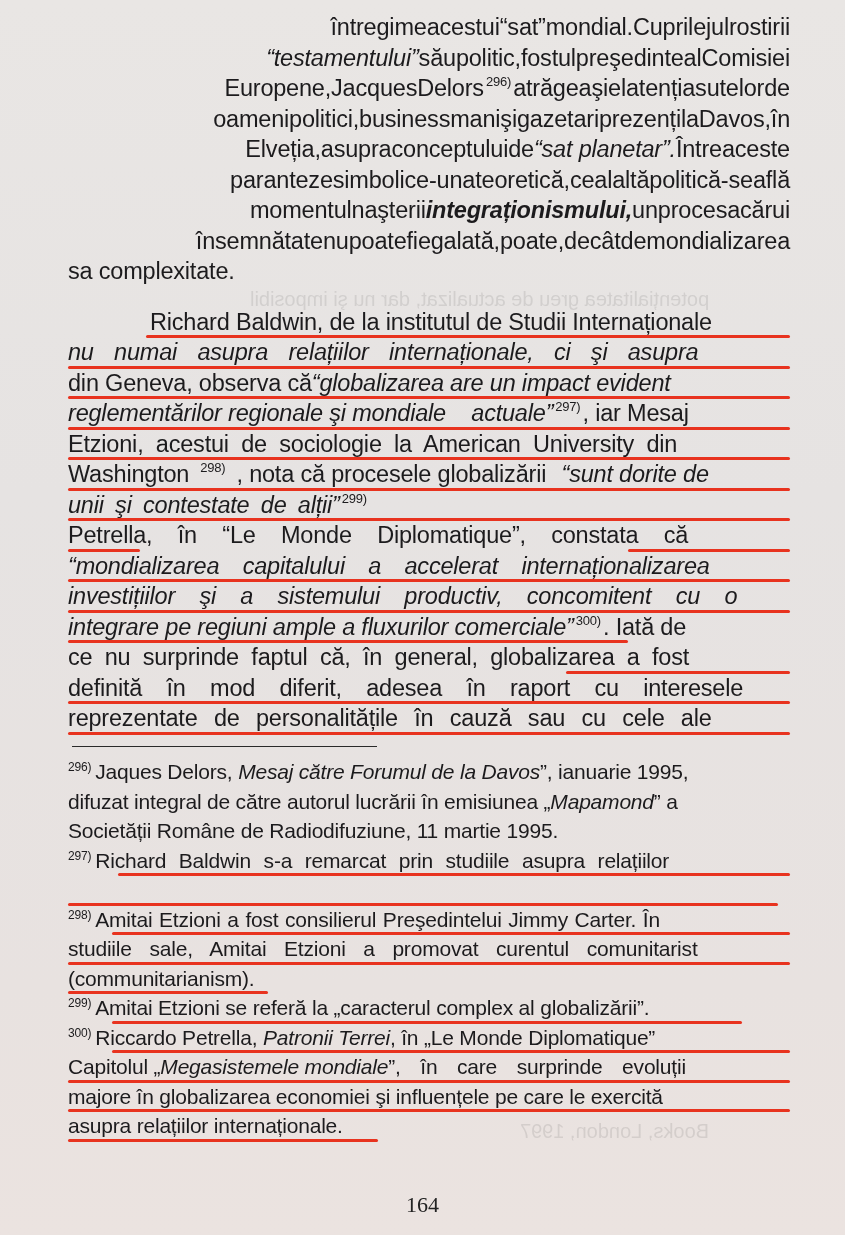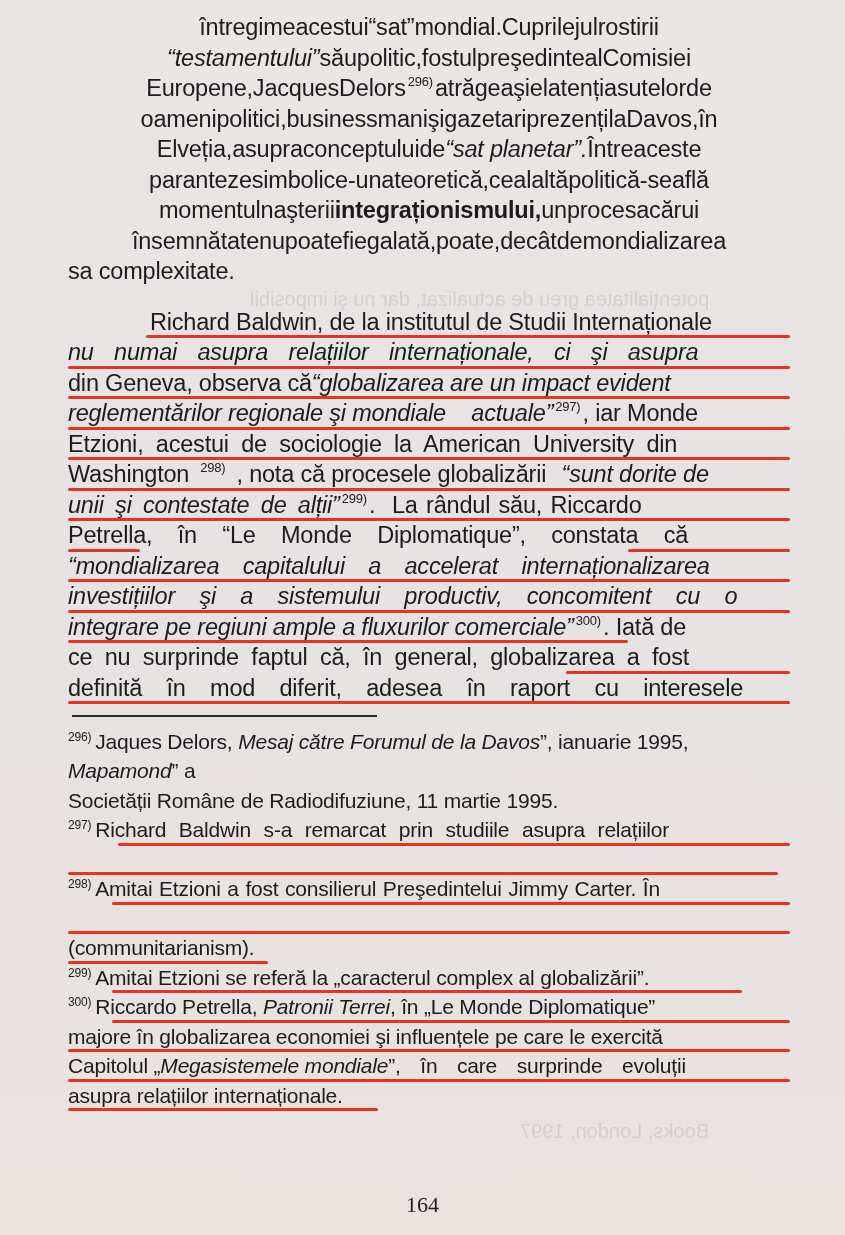--- a/index.html
+++ b/index.html
@@ -21,31 +21,31 @@
       top: 12px;
       width: 722px;
     }
     .line {
       position: relative;
       height: 30.5px;
       font-size: 23.5px;
       line-height: 30px;
       white-space: nowrap;
       display: flex;
-      justify-content: center;
+      justify-content: flex-end;
       letter-spacing: -0.2px;
     }
     .line.last {
       justify-content: flex-start;
       gap: 7px;
     }
     .line.indent { padding-left: 82px; }
     .w { display: inline-block; }
     .i { font-style: italic; }
-    .b { font-weight: bold; }
+    .b { font-weight: bold; font-style: italic; }
     sup, .sup {
       font-size: 13px;
       vertical-align: top;
       position: relative;
       top: -6px;
       margin: 0 2px;
     }
     .ul {
       position: absolute;
       height: 3px;
@@ -187,38 +187,37 @@
       <div class="ul" style="left:0; right:0;"></div>
     </div>
     <div class="line last" style="gap:0">
       <span>din Geneva, observa că </span>
         <span class="i">“globalizarea are un impact evident</span>
       <div class="ul" style="left:0; right:0;"></div>
     </div>
     <div class="line last" style="gap:0">
       <span class="i" style="white-space:pre">reglementărilor regionale şi mondiale    actuale”</span>
         <span class="sup">297)</span>
-        <span>, iar Monde</span>
+        <span>, iar Mesaj</span>
       <div class="ul" style="left:0; right:0;"></div>
     </div>
     <div class="line last" style="gap:0">
       <span style="word-spacing:6px">Etzioni, acestui de sociologie la American University din</span>
       <div class="ul" style="left:0; right:0;"></div>
     </div>
     <div class="line last" style="gap:9px">
       <span>Washington</span>
         <span class="sup">298)</span>
         <span style="white-space:pre">, nota că procesele globalizării </span>
         <span class="i">“sunt dorite de</span>
       <div class="ul" style="left:0; right:0;"></div>
     </div>
     <div class="line last" style="gap:0">
       <span class="i" style="word-spacing:5px">unii şi contestate de alții”</span>
         <span class="sup">299)</span>
-        <span style="white-space:pre; word-spacing:2px">.  La rândul său, Riccardo</span>
       <div class="ul" style="left:0; right:0;"></div>
     </div>
     <div class="line last" style="gap:0">
       <span style="word-spacing:19px">Petrella, în “Le Monde Diplomatique”, constata că</span>
       <div class="ul" style="left:0; width:72px;"></div>
       <div class="ul" style="left:560px; right:0;"></div>
     </div>
     <div class="line last" style="gap:0">
       <span class="i" style="word-spacing:17px">“mondializarea capitalului a accelerat internaționalizarea</span>
       <div class="ul" style="left:0; right:0;"></div>
@@ -234,33 +233,38 @@
       <div class="ul" style="left:0; width:560px;"></div>
     </div>
     <div class="line last" style="gap:0">
       <span style="word-spacing:6px">ce nu surprinde faptul că, în general, globalizarea a fost</span>
       <div class="ul" style="left:498px; right:0;"></div>
     </div>
     <div class="line last" style="gap:0">
       <span style="word-spacing:18px">definită în mod diferit, adesea în raport cu interesele</span>
       <div class="ul" style="left:0; right:0;"></div>
     </div>
+    <div class="line last" style="gap:0">
+      <span style="word-spacing:10px">reprezentate de personalitățile în cauză sau cu cele ale</span>
+      <div class="ul" style="left:0; right:0;"></div>
+    </div>
   </div>
 
   <div class="divider"></div>
 
   <div class="fn">
 
     <div class="line last" style="gap:0">
       <span class="sup">296)</span>
         <span style="white-space:pre">Jaques Delors, </span>
         <span class="i">Mesaj către Forumul de la Davos</span>
         <span>”, ianuarie 1995,</span>
     </div>
     <div class="line last" style="gap:0">
+      <span style="white-space:pre">difuzat integral de către autorul lucrării în emisiunea „</span>
         <span class="i">Mapamond</span>
         <span>” a</span>
     </div>
     <div class="line last" style="gap:0">
       <span>Societății Române de Radiodifuziune, 11 martie 1995.</span>
     </div>
 
     <div class="line last" style="gap:0">
       <span class="sup">297)</span>
         <span style="word-spacing:7px">Richard Baldwin s-a remarcat prin studiile asupra relațiilor</span>
@@ -269,20 +273,21 @@
     <div class="line last" style="gap:0">
       <div class="ul" style="left:0; width:710px;"></div>
     </div>
 
     <div class="line last" style="gap:0">
       <span class="sup">298)</span>
         <span style="word-spacing:1px">Amitai Etzioni a fost consilierul Preşedintelui Jimmy Carter. În</span>
       <div class="ul" style="left:44px; right:0;"></div>
     </div>
     <div class="line last" style="gap:0">
+      <span style="word-spacing:12px">studiile sale, Amitai Etzioni a promovat curentul comunitarist</span>
       <div class="ul" style="left:0; right:0;"></div>
     </div>
     <div class="line last" style="gap:0">
       <span>(communitarianism).</span>
       <div class="ul" style="left:0; width:200px;"></div>
     </div>
 
     <div class="line last" style="gap:0">
       <span class="sup">299)</span>
         <span>Amitai Etzioni se referă la „caracterul complex al globalizării”.</span>
@@ -290,29 +295,29 @@
     </div>
 
     <div class="line last" style="gap:0">
       <span class="sup">300)</span>
         <span style="white-space:pre">Riccardo Petrella, </span>
         <span class="i">Patronii Terrei</span>
         <span>, în „Le Monde Diplomatique”</span>
       <div class="ul" style="left:44px; right:0;"></div>
     </div>
     <div class="line last" style="gap:0">
-      <span>majore în globalizarea economiei şi influențele pe care le exercită</span>
-      <div class="ul" style="left:0; right:0;"></div>
-    </div>
-    <div class="line last" style="gap:0">
       <span style="white-space:pre">Capitolul „</span>
         <span class="i">Megasistemele mondiale</span>
         <span style="word-spacing:14px">”, în care surprinde evoluții</span>
       <div class="ul" style="left:0; right:0;"></div>
     </div>
     <div class="line last" style="gap:0">
+      <span>majore în globalizarea economiei şi influențele pe care le exercită</span>
+      <div class="ul" style="left:0; right:0;"></div>
+    </div>
+    <div class="line last" style="gap:0">
       <span>asupra relațiilor internaționale.</span>
       <div class="ul" style="left:0; width:310px;"></div>
     </div>
   </div>
 </div>
 
 <div class="page-number">164</div>
 
 </body></html>

